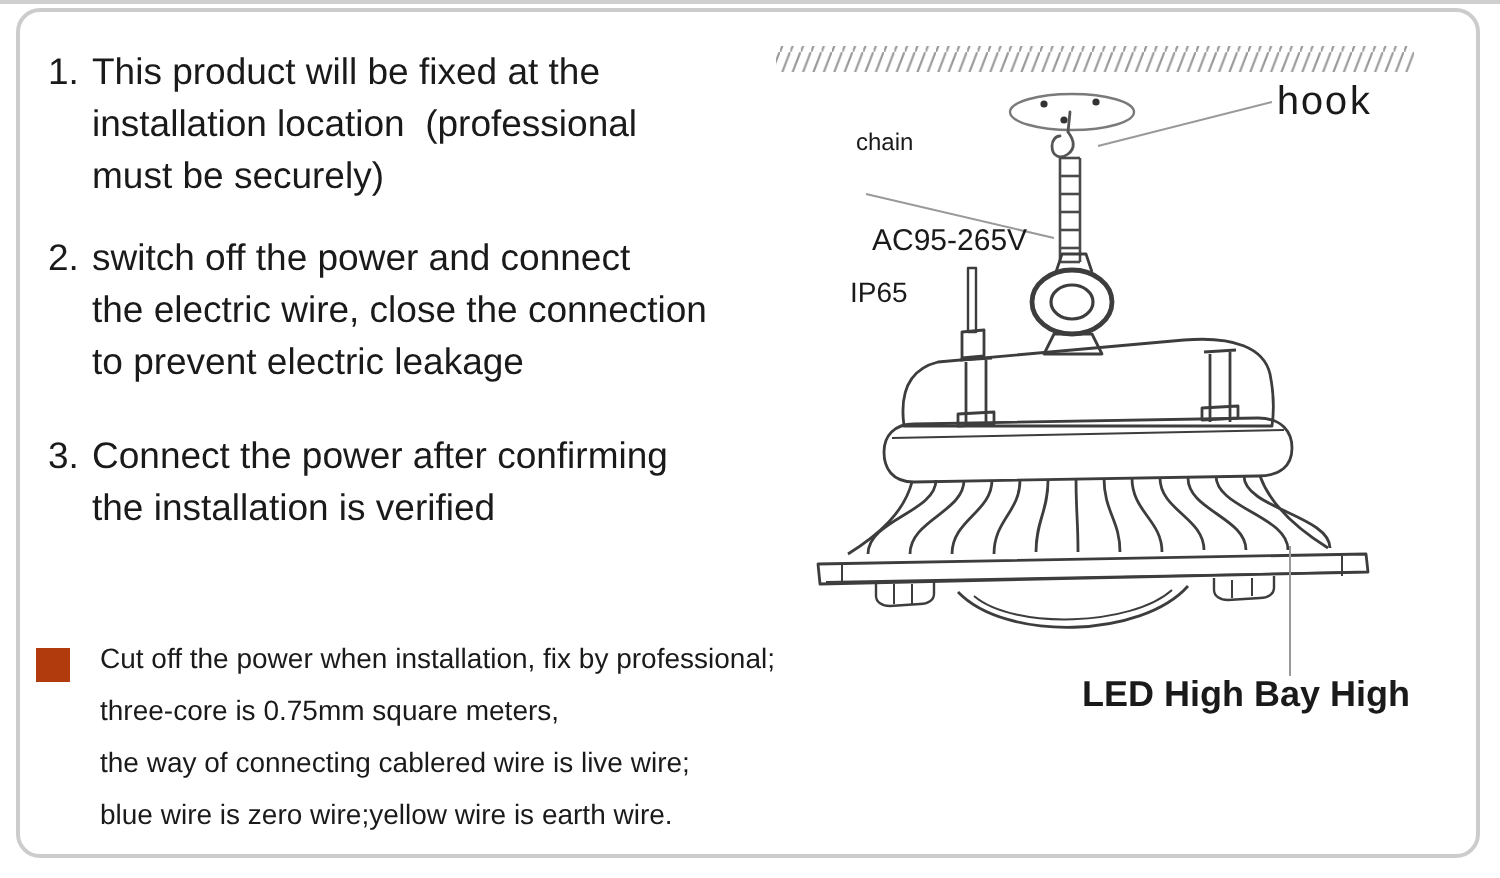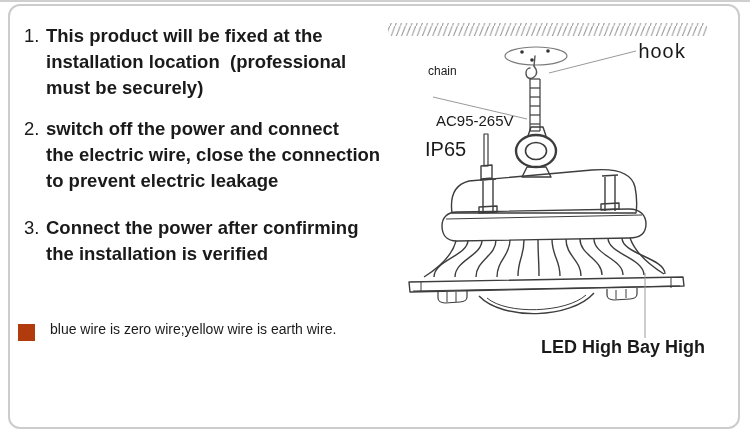--- a/index.html
+++ b/index.html
@@ -10,34 +10,34 @@
   }
   .topline { position:absolute; left:0; top:0; width:750px; height:2px; background:#cfcfcf; }
   .frame {
     position:absolute; left:8px; top:4px; width:728px; height:421px;
     border:2px solid #cccccc; border-radius:12px;
   }
   svg.diagram { position:absolute; left:0; top:0; pointer-events:none; }
 
   .instr { position:absolute; display:flex; font-size:18.5px; line-height:26px; }
   .instr .num { width:22px; flex:none; }
-  .instr .lines div { white-space:pre;font-weight:bold; }
+  .instr .lines div { white-space:pre; }
   .i1 { left:24px; top:23px; }
   .i2 { left:24px; top:116px; }
   .i3 { left:24px; top:215px; }
 
   .warn-square { position:absolute; left:18px; top:324px; width:17px; height:17px; }
   .warn-text { position:absolute; left:50px; top:316px; font-size:14px; line-height:26px; }
   .warn-text div { white-space:pre; }
 
   .lbl { position:absolute; white-space:pre; }
   .lbl-chain { left:428px; top:64px;  font-size:12px; }
   .lbl-hook  { left:638px; top:41px;  font-size:20px;font-family:Liberation Mono, monospace; }
   .lbl-volt  { left:436px; top:112px; font-size:15px; }
-  .lbl-ip    { left:425px; top:138px; font-size:20px; }
+  .lbl-ip    { left:425px; top:138px; font-size:14px; }
   .lbl-led   { left:541px; top:337px; font-size:18px; font-weight:bold; }
 </style>
 </head>
 <body>
 
 <div class="topline"></div>
 <div class="frame"></div>
 
 <svg class="diagram" width="750" height="439" viewBox="0 0 750 439">
   <defs>
@@ -156,20 +156,23 @@
 <div class="instr i3">
   <div class="num">3.</div>
   <div class="lines">
     <div>Connect the power after confirming</div>
     <div>the installation is verified</div>
   </div>
 </div>
 
 <div class="warn-square" style="background-color: rgb(178, 59, 13);"></div>
 <div class="warn-text">
+  <div>Cut off the power when installation, fix by professional;</div>
+  <div>three-core is 0.75mm square meters,</div>
+  <div>the way of connecting cablered wire is live wire;</div>
   <div>blue wire is zero wire;yellow wire is earth wire.</div>
 </div>
 
 <div class="lbl lbl-chain">chain</div>
 <div class="lbl lbl-hook">hook</div>
 <div class="lbl lbl-volt">AC95-265V</div>
 <div class="lbl lbl-ip">IP65</div>
 <div class="lbl lbl-led">LED High Bay High</div>
 
 </body></html>

